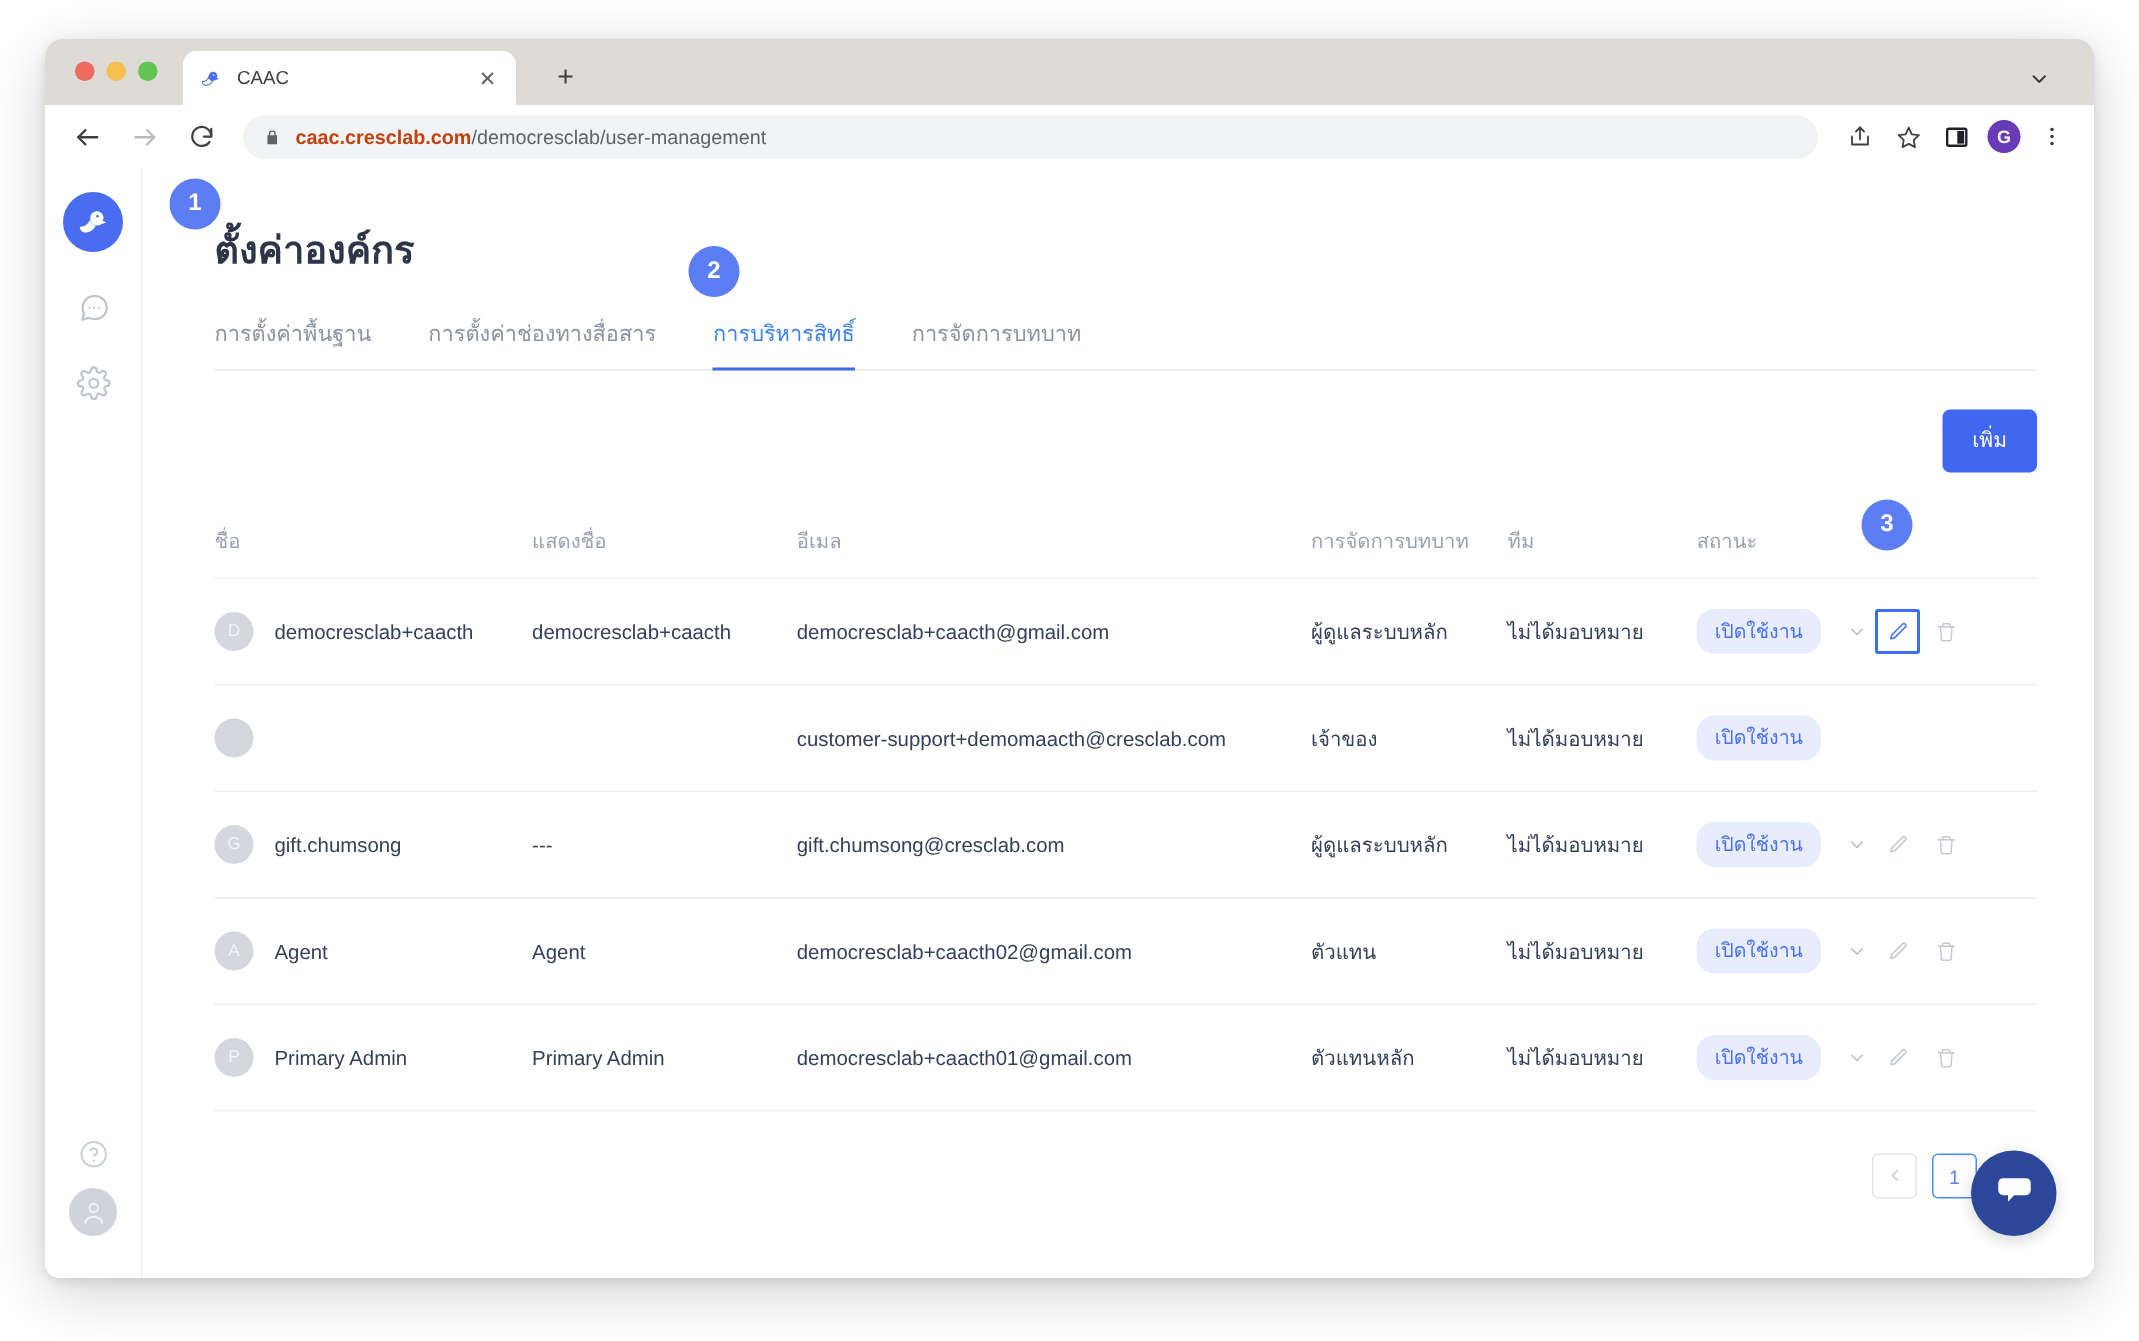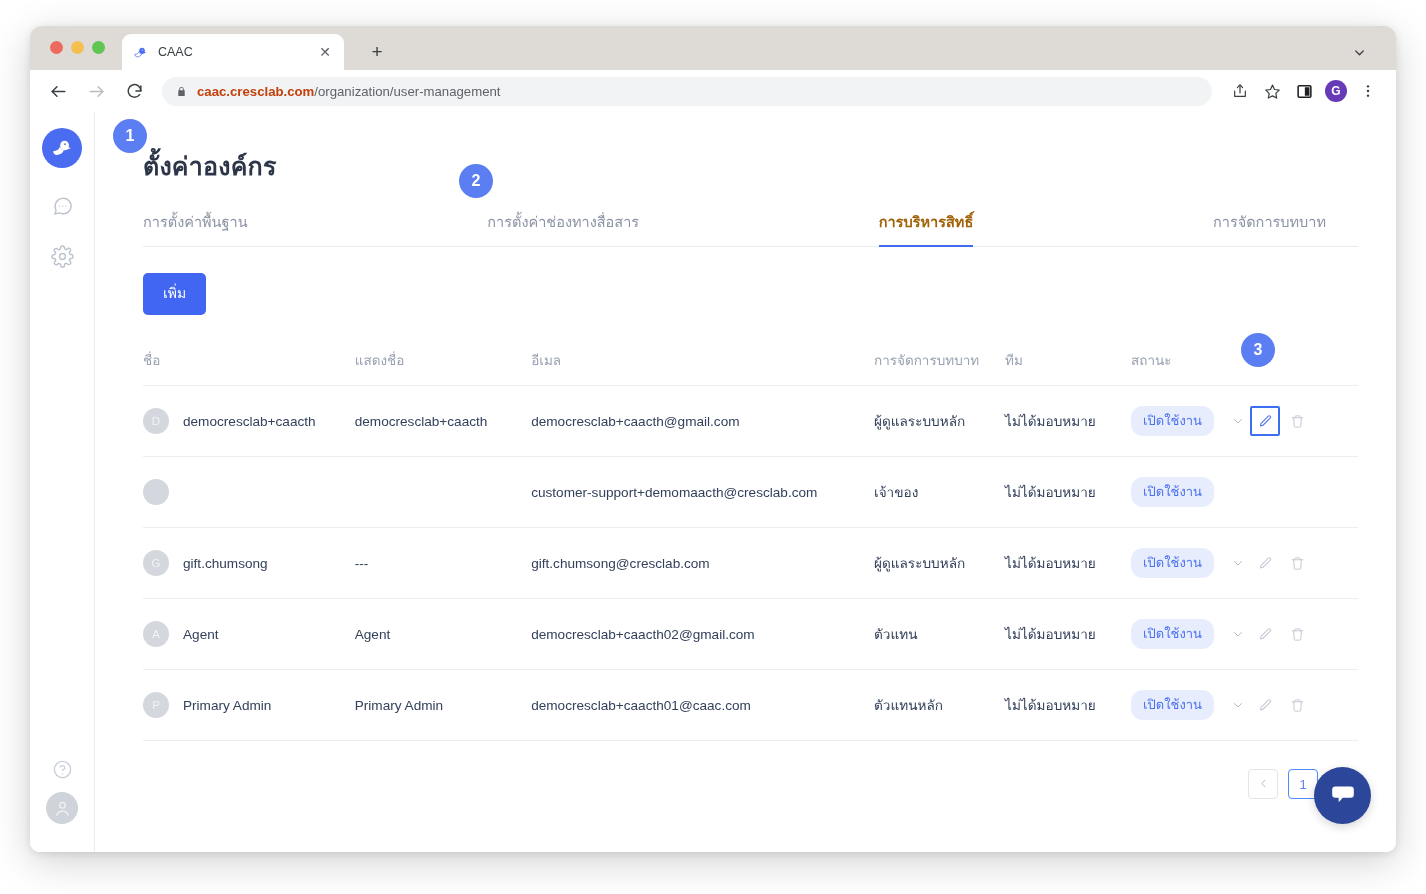--- a/index.html
+++ b/index.html
@@ -170,46 +170,45 @@
     padding: 34px 38px 0 48px;
     position: relative;
     overflow: hidden;
   }
   .page-title {
     font-size: 25px; font-weight: 700; color: #2d3648;
     letter-spacing: .2px;
     margin-bottom: 20px;
   }
   .tabs {
-    display: flex; gap: 17px;
+    display: flex; gap: 6px;
     border-bottom: 1px solid #e9ebef;
     margin-bottom: 4px;
-    justify-content: space-between;
   }
   .tab-item {
     font-size: 14.5px;
     color: #8b93a4;
     padding: 4px 0 13px 0;
     margin-right: 32px;
     position: relative;
     white-space: nowrap;
   }
   .tab-item.active {
-    color: #a16207;
-    font-weight: 700;
+    color: #3b82f6;
+    font-weight: 400;
   }
   .tab-item.active::after {
     content: "";
     position: absolute;
     left: 0; right: 0; bottom: -1px;
     height: 2.5px; background: #3f6bf0;
   }
 
   .add-row {
-    display: flex; justify-content: flex-start;
+    display: flex; justify-content: flex-end;
     margin-top: 26px;
   }
   .btn-add {
     background: #4066f2;
     color: #ffffff;
     font-size: 14px;
     border: none; border-radius: 5px;
     padding: 9px 20px 11px 20px;
     min-width: 54px;
   }
@@ -368,21 +367,21 @@
           <polyline points="20 5 20 11.4 13.8 11.4"></polyline>
         </svg>
     </div>
 
     <div class="omnibox">
       <span class="lock-icon">
         <svg width="11" height="13" viewBox="0 0 24 24" fill="#5f6368">
             <path d="M17 9V7a5 5 0 0 0-10 0v2H5v13h14V9h-2zM9 7a3 3 0 0 1 6 0v2H9V7z"></path>
           </svg>
       </span>
-      <span class="url"><b>caac.cresclab.com</b><span>/organization/user-management</span></span>
+      <span class="url"><b>caac.cresclab.com</b><span>/democresclab/user-management</span></span>
     </div>
 
     <div class="tb-icons">
       <div class="tb-icon">
         <svg width="16" height="16" viewBox="0 0 24 24" fill="none" stroke="#3c4043" stroke-width="1.8" stroke-linecap="round" stroke-linejoin="round">
             <path d="M4 12v8h16v-8"></path>
             <polyline points="8 7 12 3 16 7"></polyline>
             <line x1="12" y1="3" x2="12" y2="15"></line>
           </svg>
       </div>
@@ -631,21 +630,21 @@
           </tr>
 
           <tr>
             <td>
               <div class="name-cell">
                 <span class="row-avatar">P</span>
                 <span>Primary Admin</span>
               </div>
             </td>
             <td>Primary Admin</td>
-            <td>democresclab+caacth01@caac.com</td>
+            <td>democresclab+caacth01@gmail.com</td>
             <td>ตัวแทนหลัก</td>
             <td>ไม่ได้มอบหมาย</td>
             <td>
               <div class="status-cell">
                 <span class="badge-active">เปิดใช้งาน</span>
                 <span class="chev-sm">
                   <svg width="12" height="12" viewBox="0 0 24 24" fill="none" stroke="#b4bbc9" stroke-width="2" stroke-linecap="round" stroke-linejoin="round">
                       <polyline points="5 9 12 16 19 9"></polyline>
                     </svg>
                 </span>

